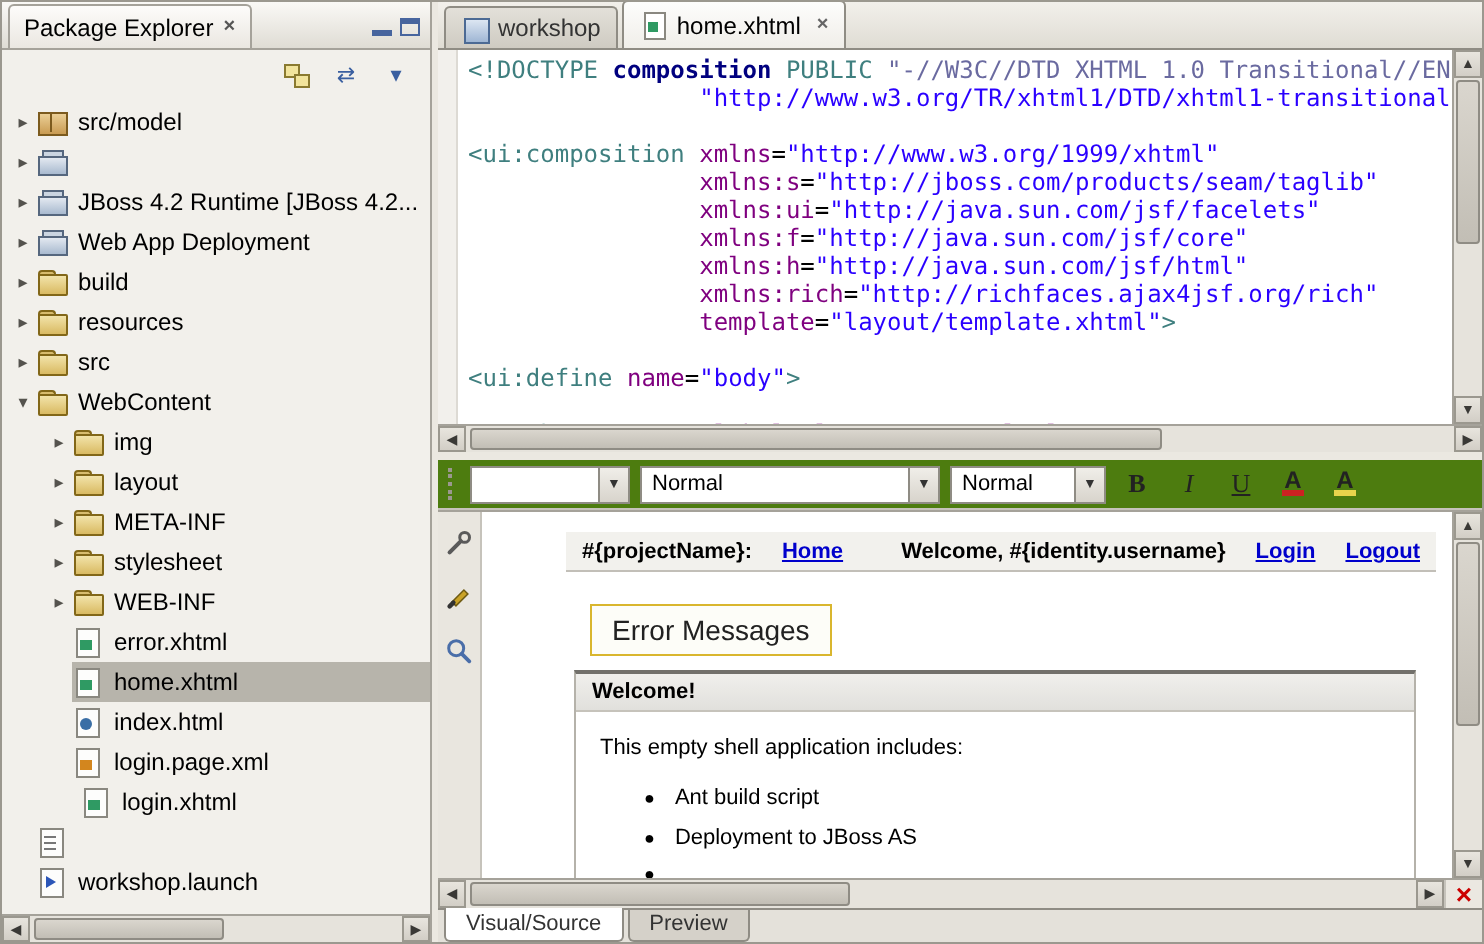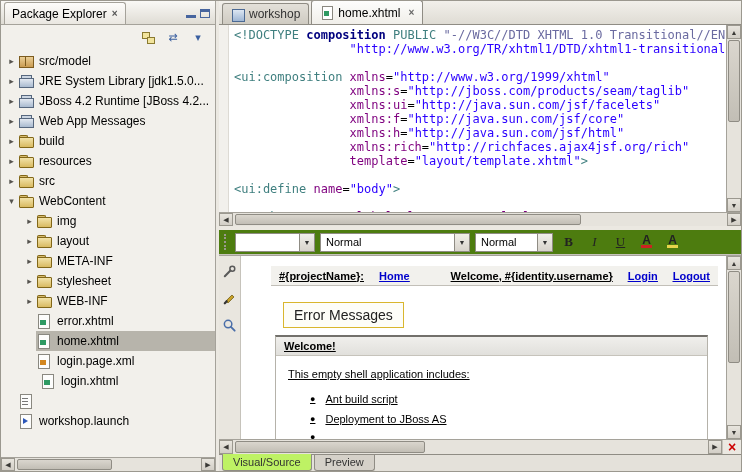--- a/index.html
+++ b/index.html
@@ -119,21 +119,21 @@
   .fbtn .glyphA { font-weight:bold; font-size:12px; line-height:12px; margin-top:-4px; }
   .colbar { position:absolute; left:4px; right:4px; bottom:3px; height:3px; }
   .colbar.red { background:#CC2222; } .colbar.yel { background:#E8D44C; }
 
   .varea { position:absolute; left:0; top:254px; right:0; height:184px; display:flex;
            background:#fff; border-top:1px solid #A5A29A; }
   .vstrip { width:22px; flex:none; background:#E9E6DF; border-right:1px solid #C6C3BB;
             display:flex; flex-direction:column; align-items:center; padding-top:6px; gap:9px; }
   .vsbtn { width:18px; height:18px; display:flex; align-items:center; justify-content:center; }
   .surface { flex:1; position:relative; background:#fff; overflow:hidden; }
-  .page { position:absolute; left:0; top:0; right:15px; bottom:0; padding:8px 6px 0 12px; overflow:hidden;text-decoration:underline; }
+  .page { position:absolute; left:0; top:0; right:15px; bottom:0; padding:8px 6px 0 24px; overflow:hidden; }
   .surf-vscroll { position:absolute; right:0; top:0; bottom:0; }
 
   .band { display:flex; justify-content:space-between; align-items:center; height:20px;
           background:#F2F1ED; border-bottom:1px solid #C2BFB8; margin:2px 2px 0 18px;
           padding:0 8px; font-size:11px; font-weight:bold; }
   .bgroup { display:flex; align-items:center; }
   .plink { color:#0000CC; text-decoration:underline; margin-left:15px; }
   .chip { display:inline-block; margin:16px 0 0 30px; padding:4px 10px;
           border:1px solid #D9B62E; background:#FDFDF8; font-size:14px; color:#222; }
   .wbox { margin:7px 12px 0 22px; border:1px solid #B5B2AA; border-top:2px solid #72706B; background:#fff; }
@@ -148,21 +148,21 @@
   .vbottom { position:absolute; left:0; top:438px; right:0; height:15px; display:flex;
              background:#E6E3DC; border-top:1px solid #A5A29A; }
   .v-hscroll { flex:1; display:flex; border-top:none; }
   .errx { width:19px; flex:none; display:flex; align-items:center; justify-content:center;
           color:#CC0000; font-weight:bold; font-size:14px; background:#EBE8E1; border-left:1px solid #C6C3BB; }
 
   .btabs { position:absolute; left:0; top:453px; right:0; height:17px; background:#E4E1DA;
            border-top:1px solid #8F8C84; display:flex; align-items:flex-start; padding-left:3px; }
   .btab { padding:1px 10px 2px; font-size:11px; border:1px solid #8F8C84; border-top:none;
           border-radius:0 0 3px 3px; background:#D5D1C9; color:#333; margin-right:2px; }
-  .btab.active { background:#bef264; position:relative; top:-1px; padding-top:2px; }
+  .btab.active { background:#ffffff; position:relative; top:-1px; padding-top:2px; }
 </style>
 </head>
 <body>
 
 <div class="app">
 
   <div class="pkg">
     <div class="pkg-header">
       <div class="view-tab">
         <span>Package Explorer</span>
@@ -186,35 +186,34 @@
           <span class="arrow">▸</span>
           <span class="rowbody">
             <span class="ticon package"></span>
             <span class="tlabel">src/model</span>
           </span>
         </div>
         <div class="trow" style="padding-left: 4px;">
           <span class="arrow">▸</span>
           <span class="rowbody">
             <span class="ticon library"></span>
-            <span class="tlabel">JRE System Library [jdk1.5.0...</span>
           </span>
         </div>
         <div class="trow" style="padding-left: 4px;">
           <span class="arrow">▸</span>
           <span class="rowbody">
             <span class="ticon library"></span>
             <span class="tlabel">JBoss 4.2 Runtime [JBoss 4.2...</span>
           </span>
         </div>
         <div class="trow" style="padding-left: 4px;">
           <span class="arrow">▸</span>
           <span class="rowbody">
             <span class="ticon library"></span>
-            <span class="tlabel">Web App Messages</span>
+            <span class="tlabel">Web App Deployment</span>
           </span>
         </div>
         <div class="trow" style="padding-left: 4px;">
           <span class="arrow">▸</span>
           <span class="rowbody">
             <span class="ticon folder"></span>
             <span class="tlabel">build</span>
           </span>
         </div>
         <div class="trow" style="padding-left: 4px;">
@@ -278,20 +277,27 @@
           <span class="rowbody">
             <span class="ticon xhtml"></span>
             <span class="tlabel">error.xhtml</span>
           </span>
         </div>
         <div class="trow sel" style="padding-left: 22px;">
           <span class="arrow"></span>
           <span class="rowbody">
             <span class="ticon xhtml"></span>
             <span class="tlabel">home.xhtml</span>
+          </span>
+        </div>
+        <div class="trow" style="padding-left: 22px;">
+          <span class="arrow"></span>
+          <span class="rowbody">
+            <span class="ticon html"></span>
+            <span class="tlabel">index.html</span>
           </span>
         </div>
         <div class="trow" style="padding-left: 22px;">
           <span class="arrow"></span>
           <span class="rowbody">
             <span class="ticon xml"></span>
             <span class="tlabel">login.page.xml</span>
           </span>
         </div>
         <div class="trow" style="padding-left: 26px;">

